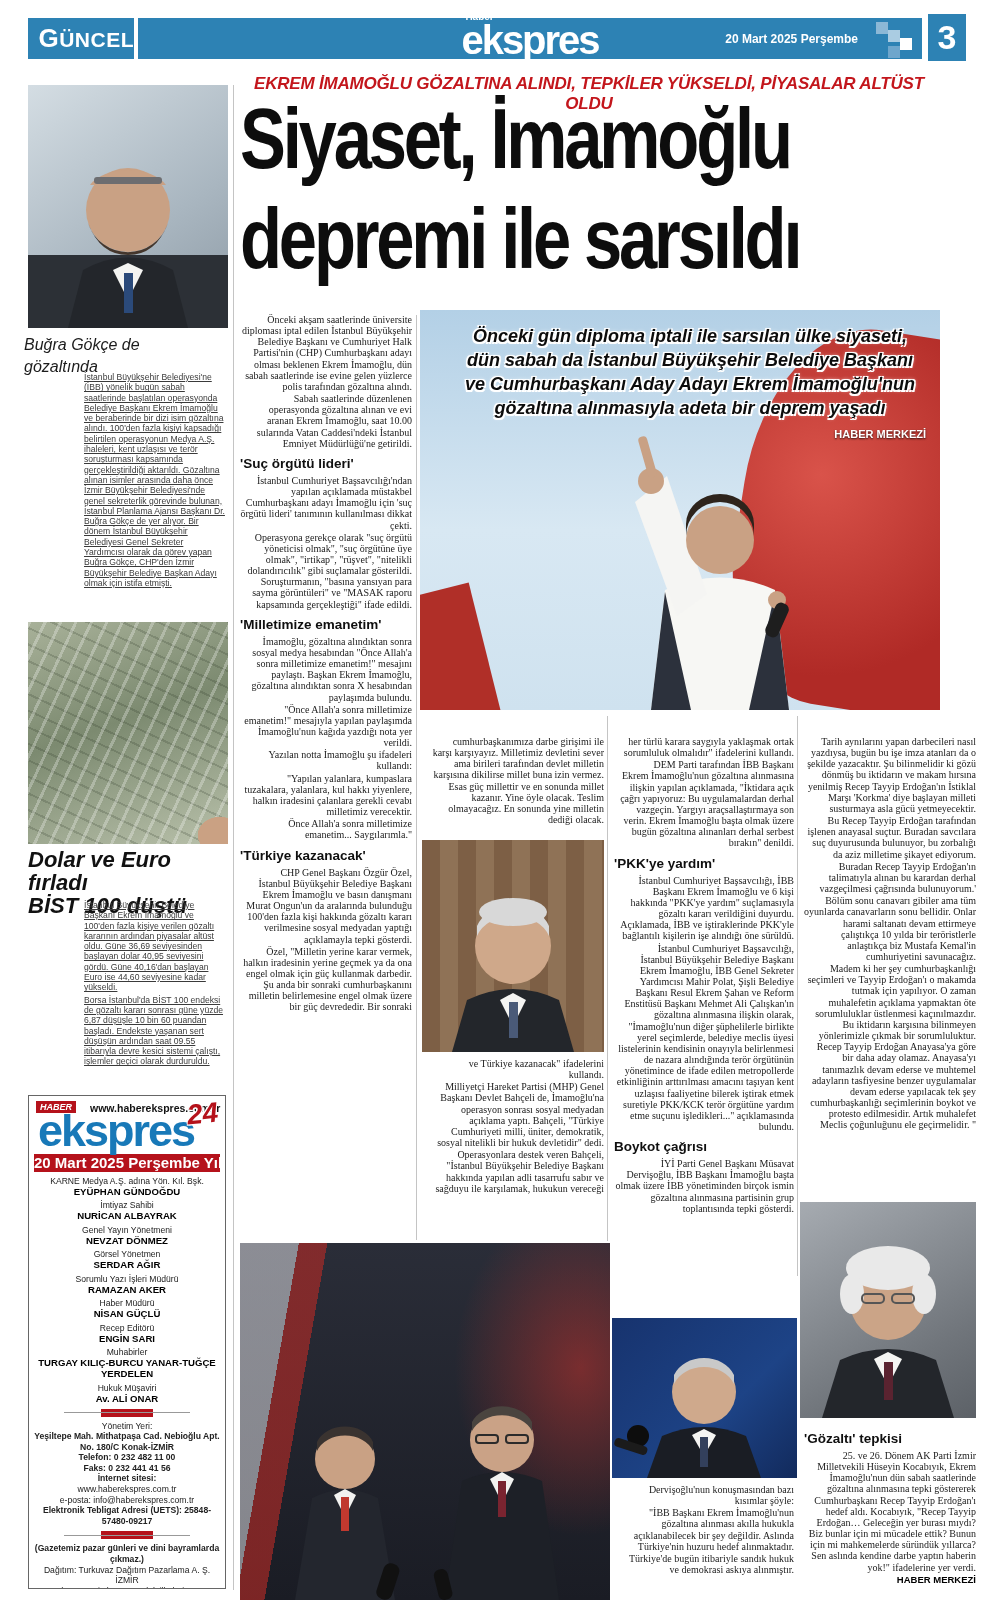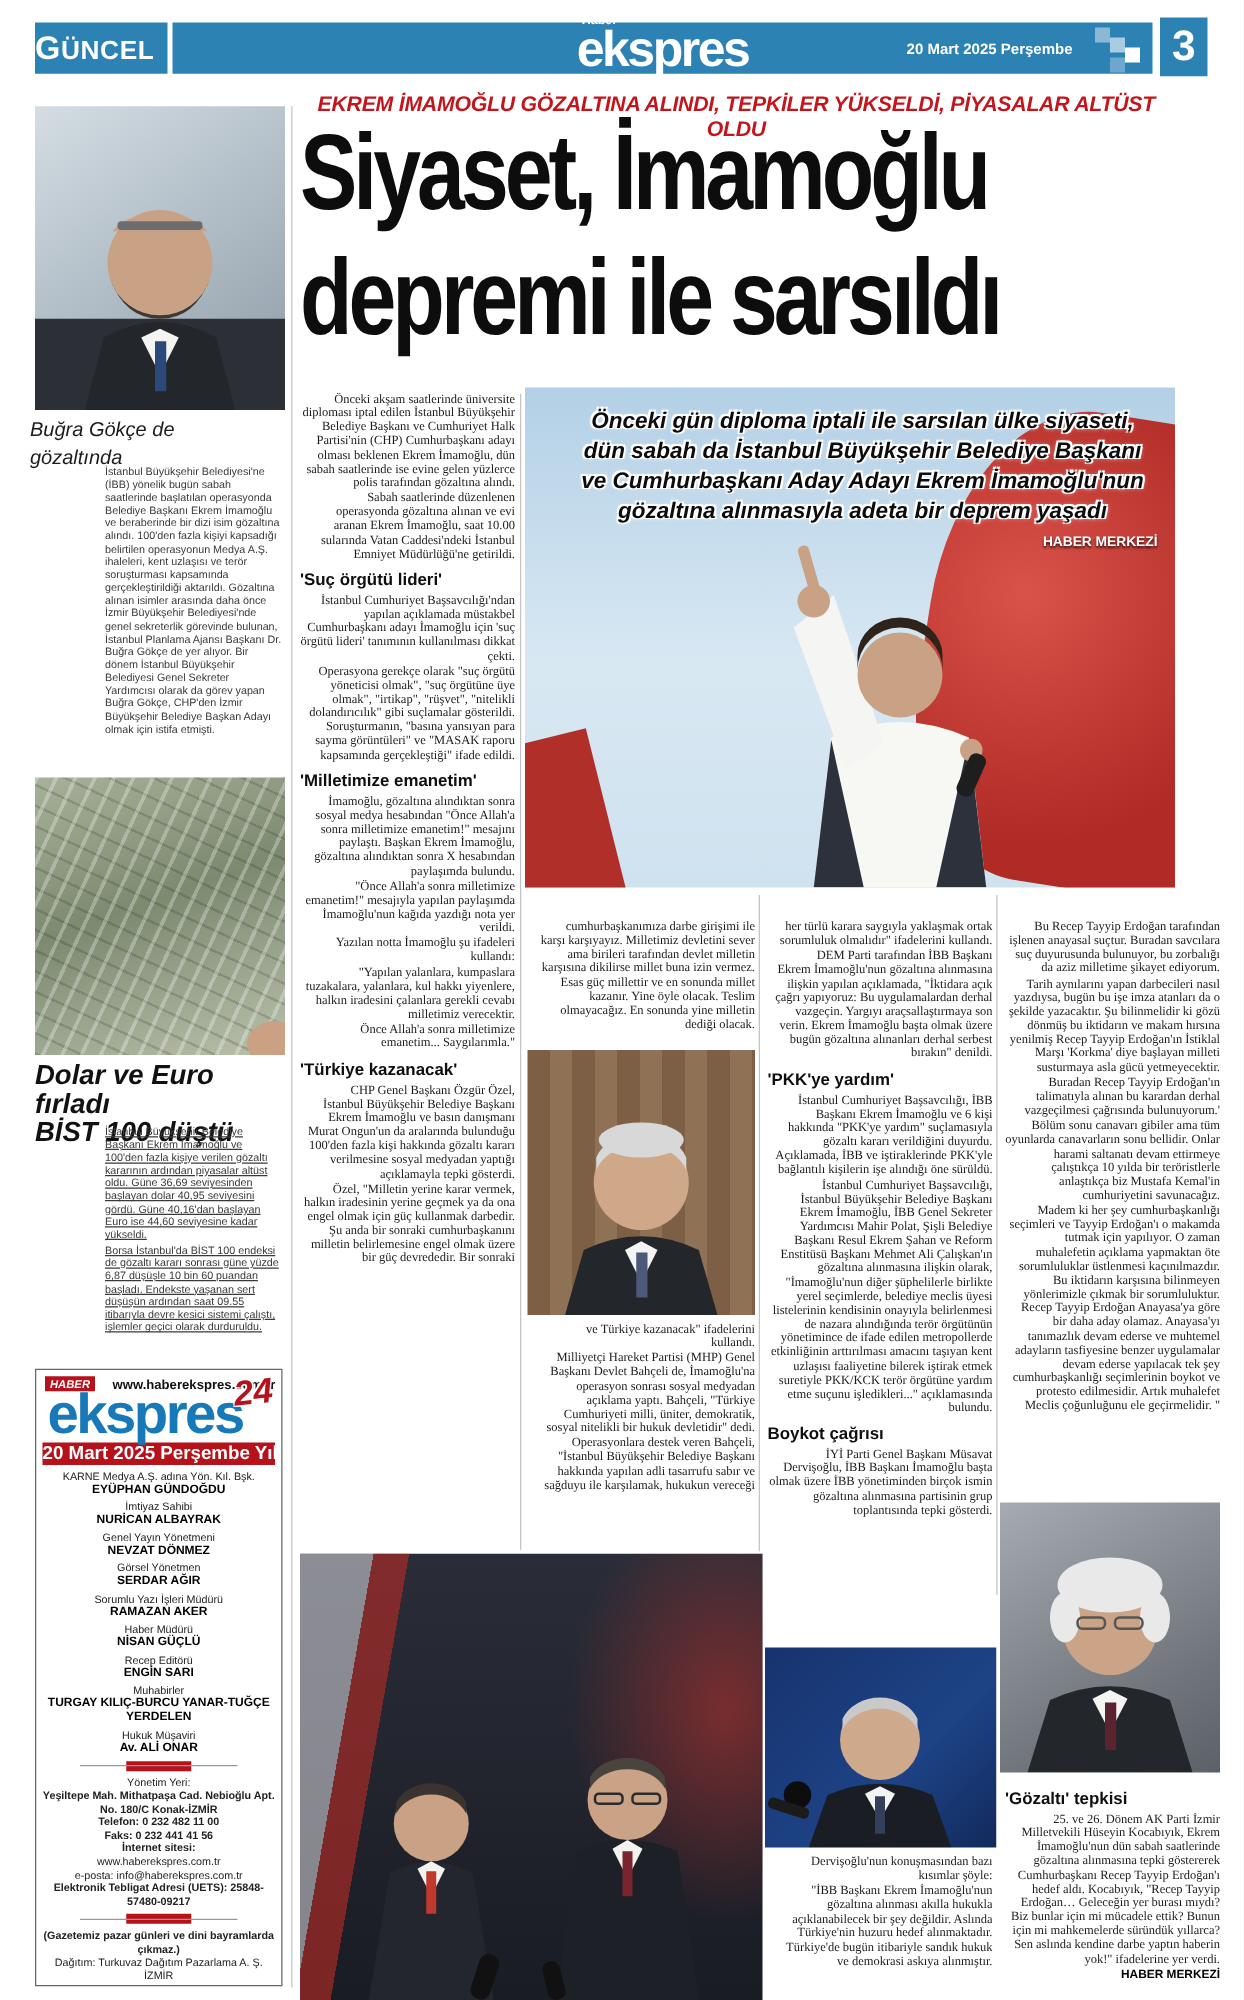--- a/index.html
+++ b/index.html
@@ -1,20 +1,20 @@
 <!DOCTYPE html>
 <html lang="tr" style="--hblue: #2d82b4; --red: #c3161c; --mred: #b5121b; --lblue: #1879b8;"><head>
 <meta charset="utf-8">
 <style>
   html,body{margin:0;padding:0;background:#e9e9e9;}
   #page{position:relative;width:995px;height:1600px;background:#fff;margin:0 auto;overflow:hidden;
         font-family:"Liberation Sans",sans-serif;}
   
   .hdr-box{position:absolute;background:var(--hblue);}
-  #section-box{left:28px;top:18px;width:106px;height:41px;display:flex;align-items:center;justify-content:flex-start;}
+  #section-box{left:28px;top:18px;width:106px;height:41px;display:flex;align-items:center;justify-content:flex-end;}
   #section-box span{color:#fff;font-weight:bold;font-size:21px;letter-spacing:.5px;}
   #section-box span::first-letter{font-size:26px;}
   #masthead-bar{left:138px;top:18px;width:784px;height:41px;}
   #logo-wrap{position:absolute;left:50%;top:-6px;transform:translateX(-50%);text-align:left;color:#fff;}
   #logo-small{font-size:10px;font-weight:bold;margin-left:4px;line-height:10px;}
   #logo-main{font-size:40px;font-weight:bold;letter-spacing:-2px;line-height:36px;}
   #hdr-date{position:absolute;right:64px;top:14px;color:#fff;font-weight:bold;font-size:12px;}
   .px{position:absolute;}
   #page-num-box{left:928px;top:14px;width:38px;height:47px;display:flex;align-items:center;justify-content:center;}
   #page-num-box span{color:#fff;font-size:34px;font-weight:bold;}
@@ -23,21 +23,21 @@
           font-size:17px;font-weight:bold;font-style:italic;letter-spacing:-.2px;}
   #headline{position:absolute;left:240px;top:88px;width:880px;transform:scaleX(.8);transform-origin:0 0;
             font-weight:bold;font-size:86px;line-height:100px;letter-spacing:-4px;color:#0d0d0d;}
   
   .vrule{position:absolute;width:1px;background:#c4c4c4;}
   
   .lphoto{position:absolute;overflow:hidden;}
   #photo-bugra{left:28px;top:85px;width:200px;height:243px;background:linear-gradient(145deg,#d4dde3,#a9b6c0 60%,#8d9aa5);}
   #ltitle1{position:absolute;left:24px;top:334px;width:190px;font-style:italic;font-size:16px;line-height:22px;color:#1c1c1c;}
   .lbody{position:absolute;left:84px;width:142px;overflow:hidden;color:#3a3a3a;font-size:8.6px;line-height:10.3px;}
-  #lbody1{top:372px;height:246px;}
+  #lbody1{top:372px;height:246px;text-decoration:underline;}
   #photo-money{left:28px;top:622px;width:200px;height:222px;
     background:
       radial-gradient(55px 45px at 96% 96%,#caa183 0 40%,transparent 41%),
       repeating-linear-gradient(115deg,rgba(255,255,255,.28) 0 3px,transparent 3px 14px),
       repeating-linear-gradient(25deg,rgba(30,40,25,.18) 0 2px,transparent 2px 15px),
       linear-gradient(160deg,#a8b199,#7c8a70 45%,#b9c1ab);}
   #ltitle2{position:absolute;left:28px;top:848px;width:200px;font-style:italic;font-weight:bold;
            font-size:22px;line-height:23px;color:#111;}
   #lbody2{top:900px;height:186px;}
   .lbody p{margin:0 0 2px;text-decoration:underline;}
@@ -250,22 +250,22 @@
       <div class="para">İstanbul Cumhuriyet Başsavcılığı, İstanbul Büyükşehir Belediye Başkanı Ekrem İmamoğlu, İBB Genel Sekreter Yardımcısı Mahir Polat, Şişli Belediye Başkanı Resul Ekrem Şahan ve Reform Enstitüsü Başkanı Mehmet Ali Çalışkan'ın gözaltına alınmasına ilişkin olarak, "İmamoğlu'nun diğer şüphelilerle birlikte yerel seçimlerde, belediye meclis üyesi listelerinin kendisinin onayıyla belirlenmesi de nazara alındığında terör örgütünün yönetimince de ifade edilen metropollerde etkinliğinin arttırılması amacını taşıyan kent uzlaşısı faaliyetine bilerek iştirak etmek suretiyle PKK/KCK terör örgütüne yardım etme suçunu işledikleri..." açıklamasında bulundu.</div>
       <div class="subhead">Boykot çağrısı</div>
       <div class="para">İYİ Parti Genel Başkanı Müsavat Dervişoğlu, İBB Başkanı İmamoğlu başta olmak üzere İBB yönetiminden birçok ismin gözaltına alınmasına partisinin grup toplantısında tepki gösterdi.</div>
     </div>
   <div class="acol" style="left:614px;top:1484px;width:180px;height:112px">
       <div class="para">Dervişoğlu'nun konuşmasından bazı kısımlar şöyle:</div>
       <div class="para">"İBB Başkanı Ekrem İmamoğlu'nun gözaltına alınması akılla hukukla açıklanabilecek bir şey değildir. Aslında Türkiye'nin huzuru hedef alınmaktadır.</div>
       <div class="para">Türkiye'de bugün itibariyle sandık hukuk ve demokrasi askıya alınmıştır.</div>
     </div>
   <div class="acol" style="left:804px;top:736px;width:172px;height:462px">
+      <div class="para">Tarih aynılarını yapan darbecileri nasıl yazdıysa, bugün bu işe imza atanları da o şekilde yazacaktır. Şu bilinmelidir ki gözü dönmüş bu iktidarın ve makam hırsına yenilmiş Recep Tayyip Erdoğan'ın İstiklal Marşı 'Korkma' diye başlayan milleti susturmaya asla gücü yetmeyecektir.</div>
       <div class="para">Bu Recep Tayyip Erdoğan tarafından işlenen anayasal suçtur. Buradan savcılara suç duyurusunda bulunuyor, bu zorbalığı da aziz milletime şikayet ediyorum.</div>
-      <div class="para">Tarih aynılarını yapan darbecileri nasıl yazdıysa, bugün bu işe imza atanları da o şekilde yazacaktır. Şu bilinmelidir ki gözü dönmüş bu iktidarın ve makam hırsına yenilmiş Recep Tayyip Erdoğan'ın İstiklal Marşı 'Korkma' diye başlayan milleti susturmaya asla gücü yetmeyecektir.</div>
       <div class="para">Buradan Recep Tayyip Erdoğan'ın talimatıyla alınan bu karardan derhal vazgeçilmesi çağrısında bulunuyorum.'</div>
       <div class="para">Bölüm sonu canavarı gibiler ama tüm oyunlarda canavarların sonu bellidir. Onlar harami saltanatı devam ettirmeye çalıştıkça 10 yılda bir teröristlerle anlaştıkça biz Mustafa Kemal'in cumhuriyetini savunacağız.</div>
       <div class="para">Madem ki her şey cumhurbaşkanlığı seçimleri ve Tayyip Erdoğan'ı o makamda tutmak için yapılıyor. O zaman muhalefetin açıklama yapmaktan öte sorumluluklar üstlenmesi kaçınılmazdır. Bu iktidarın karşısına bilinmeyen yönlerimizle çıkmak bir sorumluluktur. Recep Tayyip Erdoğan Anayasa'ya göre bir daha aday olamaz. Anayasa'yı tanımazlık devam ederse ve muhtemel adayların tasfiyesine benzer uygulamalar devam ederse yapılacak tek şey cumhurbaşkanlığı seçimlerinin boykot ve protesto edilmesidir. Artık muhalefet Meclis çoğunluğunu ele geçirmelidir. "</div>
     </div>
   <div class="acol" style="left:804px;top:1424px;width:172px;height:172px">
     <div class="subhead">'Gözaltı' tepkisi</div>
     <div id="col5b-paras">
         <div class="para">25. ve 26. Dönem AK Parti İzmir Milletvekili Hüseyin Kocabıyık, Ekrem İmamoğlu'nun dün sabah saatlerinde gözaltına alınmasına tepki göstererek Cumhurbaşkanı Recep Tayyip Erdoğan'ı hedef aldı. Kocabıyık, "Recep Tayyip Erdoğan… Geleceğin yer burası mıydı? Biz bunlar için mi mücadele ettik? Bunun için mi mahkemelerde süründük yıllarca? Sen aslında kendine darbe yaptın haberin yok!" ifadelerine yer verdi.</div>
       </div>
     <div class="abyline">HABER MERKEZİ</div>

